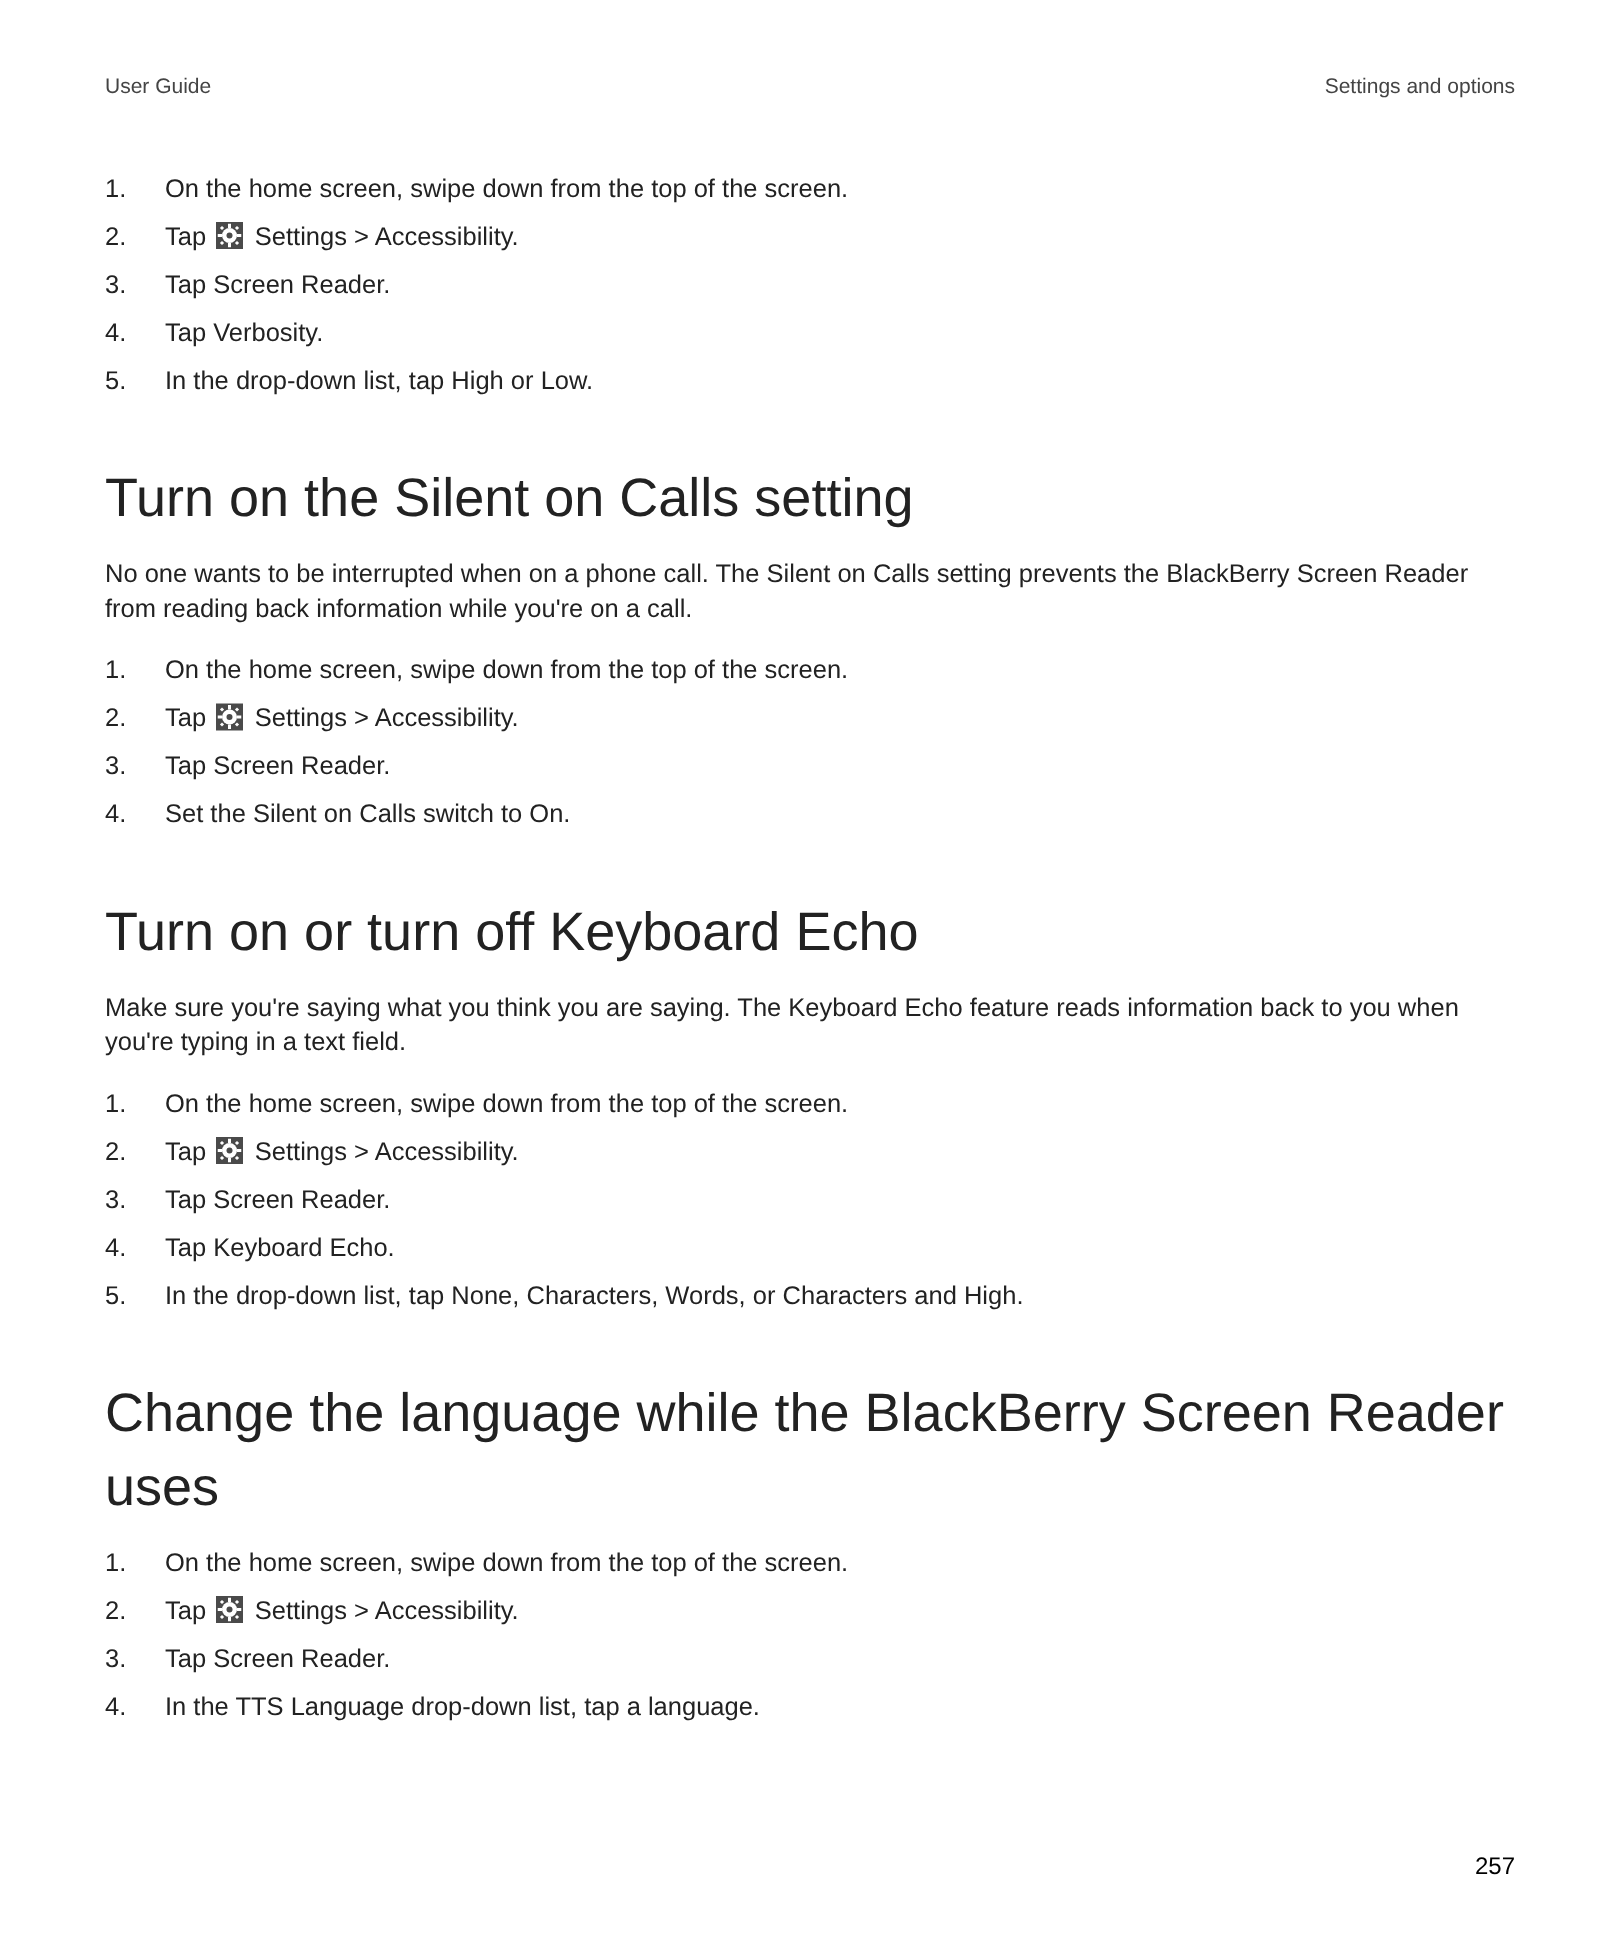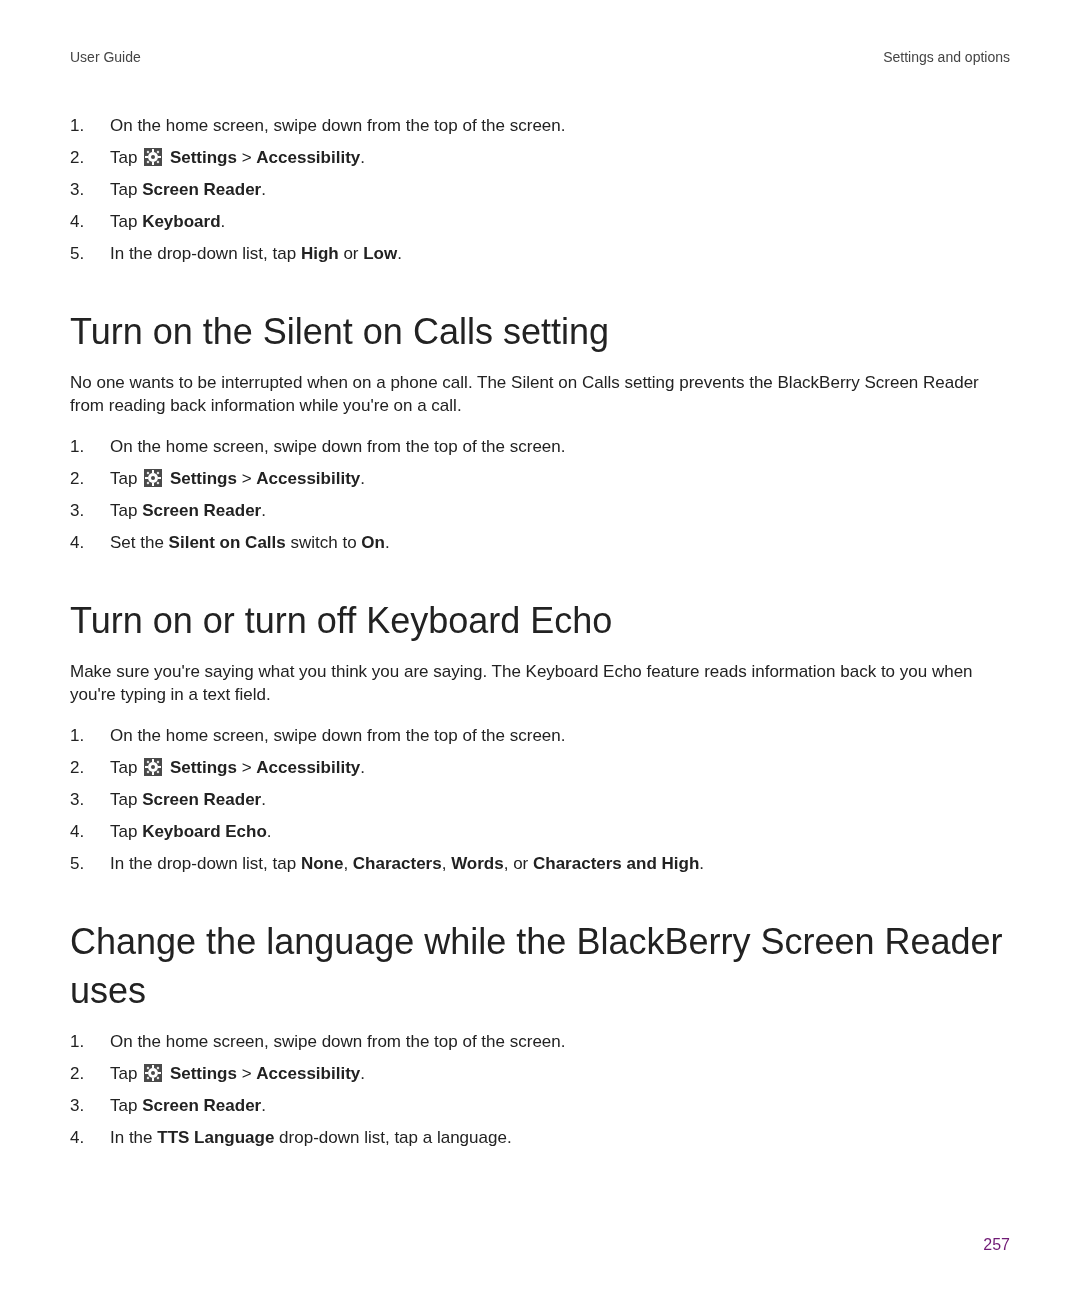--- a/index.html
+++ b/index.html
@@ -51,41 +51,41 @@
   }
   ol.steps > li::before {
     content: counter(stepctr) ".";
     position: absolute;
     left: 0;
     top: 0;
     width: 28px;
     text-align: left;
     color: #222;
   }
-  .b { font-weight: 700; }
+  .b { font-weight: 400; }
   .gear {
     display: inline-block;
     width: 18px;
     height: 18px;
     background: #4a4a4a;
     vertical-align: -3px;
     margin: 0 3px 0 2px;
     position: relative;
   }
   .gear svg {
     position: absolute;
     left: 1px; top: 1px;
     width: 16px; height: 16px;
   }
   .page-number {
     position: absolute;
     bottom: 40px;
     right: 70px;
     font-size: 16px;
-    color: #701a75;
+    color: #000000;
   }
 </style>
 </head>
 <body>
 
 <div class="page">
 
   <div class="head-row">
     <span>User Guide</span>
     <span>Settings and options</span>
@@ -112,21 +112,21 @@
               </g>
             </svg>
         </span>
         <span class="b">Settings</span><span> &gt; </span><span class="b">Accessibility</span><span>.</span>
       </span>
     </li>
     <li>
       <span><span>Tap </span><span class="b">Screen Reader</span><span>.</span></span>
     </li>
     <li>
-      <span><span>Tap </span><span class="b">Keyboard</span><span>.</span></span>
+      <span><span>Tap </span><span class="b">Verbosity</span><span>.</span></span>
     </li>
     <li>
       <span><span>In the drop-down list, tap </span><span class="b">High</span><span> or </span><span class="b">Low</span><span>.</span></span>
     </li>
   </ol>
 
   <h2 class="section">Turn on the Silent on Calls setting</h2>
   <p class="lead">No one wants to be interrupted when on a phone call. The Silent on Calls setting prevents the BlackBerry Screen Reader from reading back information while you're on a call.</p>
   <ol class="steps">
     <li><span>On the home screen, swipe down from the top of the screen.</span></li>

